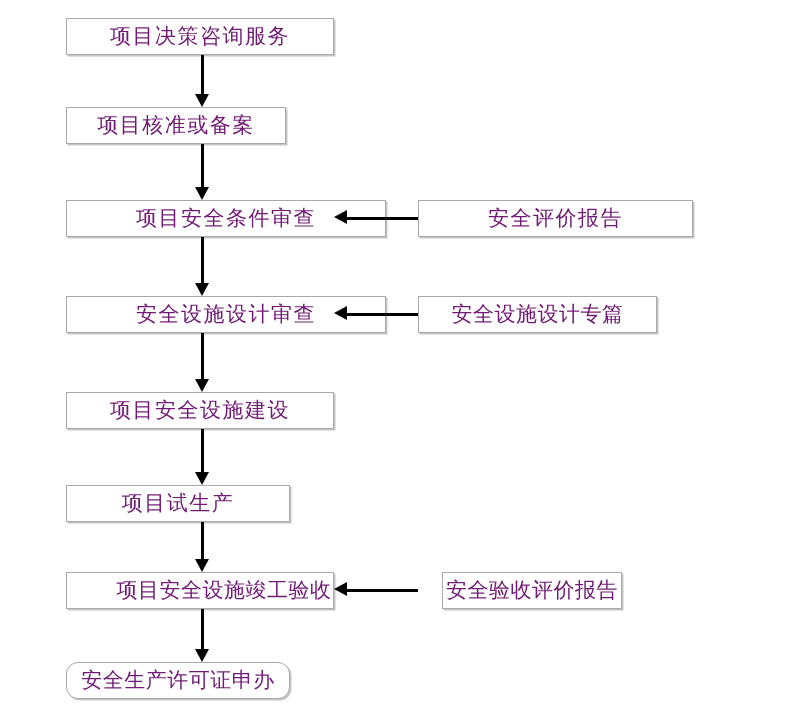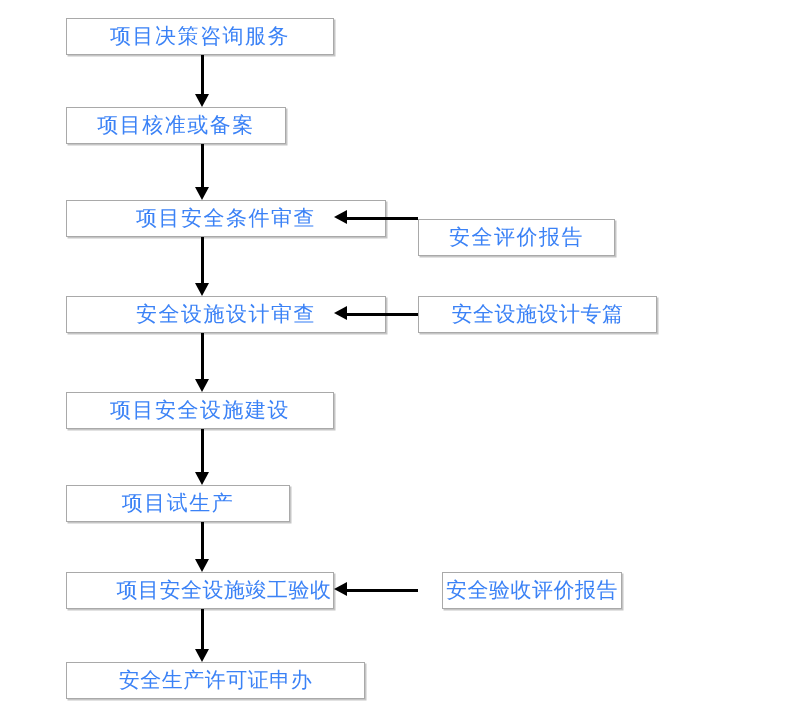--- a/index.html
+++ b/index.html
@@ -24,21 +24,21 @@
     border: 1px solid #a9a9a9;
     box-shadow: 1.5px 1.5px 0 0 rgba(150,150,150,0.55);
     display: flex;
     align-items: center;
     justify-content: center;
   }
   .node-label {
     font-family: "Liberation Serif", "DejaVu Serif", serif;
     font-size: 21px;
     line-height: 1;
-    color: #3b82f6;
+    color: #701a75;
     letter-spacing: 1.5px;
     white-space: nowrap;
     font-weight: 500;
     transform: translateY(-0.5px);
   }
   .node-label.compact {
     letter-spacing: 0.5px;
     text-align: right;
   }
   .connector {
@@ -97,25 +97,25 @@
   </div>
 
   <div class="node" style="left:66px; top:485px; width:224px; height:37px;">
     <span class="node-label">项目试生产</span>
   </div>
 
   <div class="node" style="left:66px; top:572px; width:268px; height:37px;padding-left:48px;">
     <span class="node-label compact">项目安全设施竣工验收</span>
   </div>
 
-  <div class="node" style="left:66px; top:662px; width:299px; height:37px;">
+  <div class="node" style="left:66px; top:662px; width:224px; height:37px;border-radius:12px;">
     <span class="node-label compact">安全生产许可证申办</span>
   </div>
 
-  <div class="node" style="left:418px; top:200px; width:197px; height:37px;margin-top:19px;">
+  <div class="node" style="left:418px; top:200px; width:275px; height:37px;">
     <span class="node-label">安全评价报告</span>
   </div>
 
   <div class="node" style="left:418px; top:296px; width:239px; height:37px;">
     <span class="node-label compact">安全设施设计专篇</span>
   </div>
 
   <div class="node" style="left:442px; top:572px; width:180px; height:37px;">
     <span class="node-label compact">安全验收评价报告</span>
   </div>

